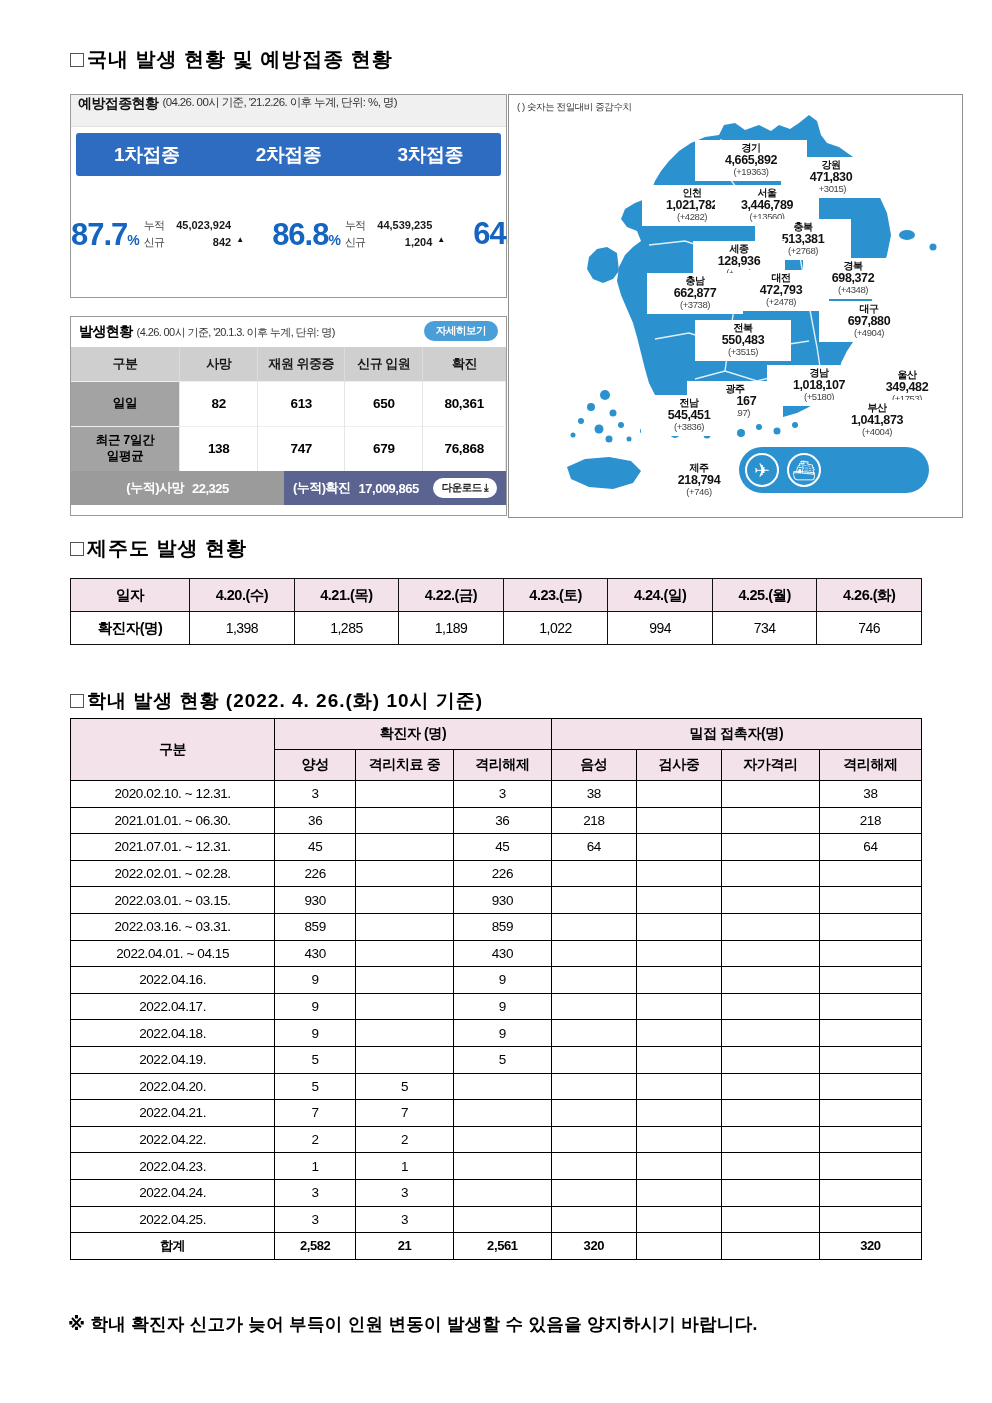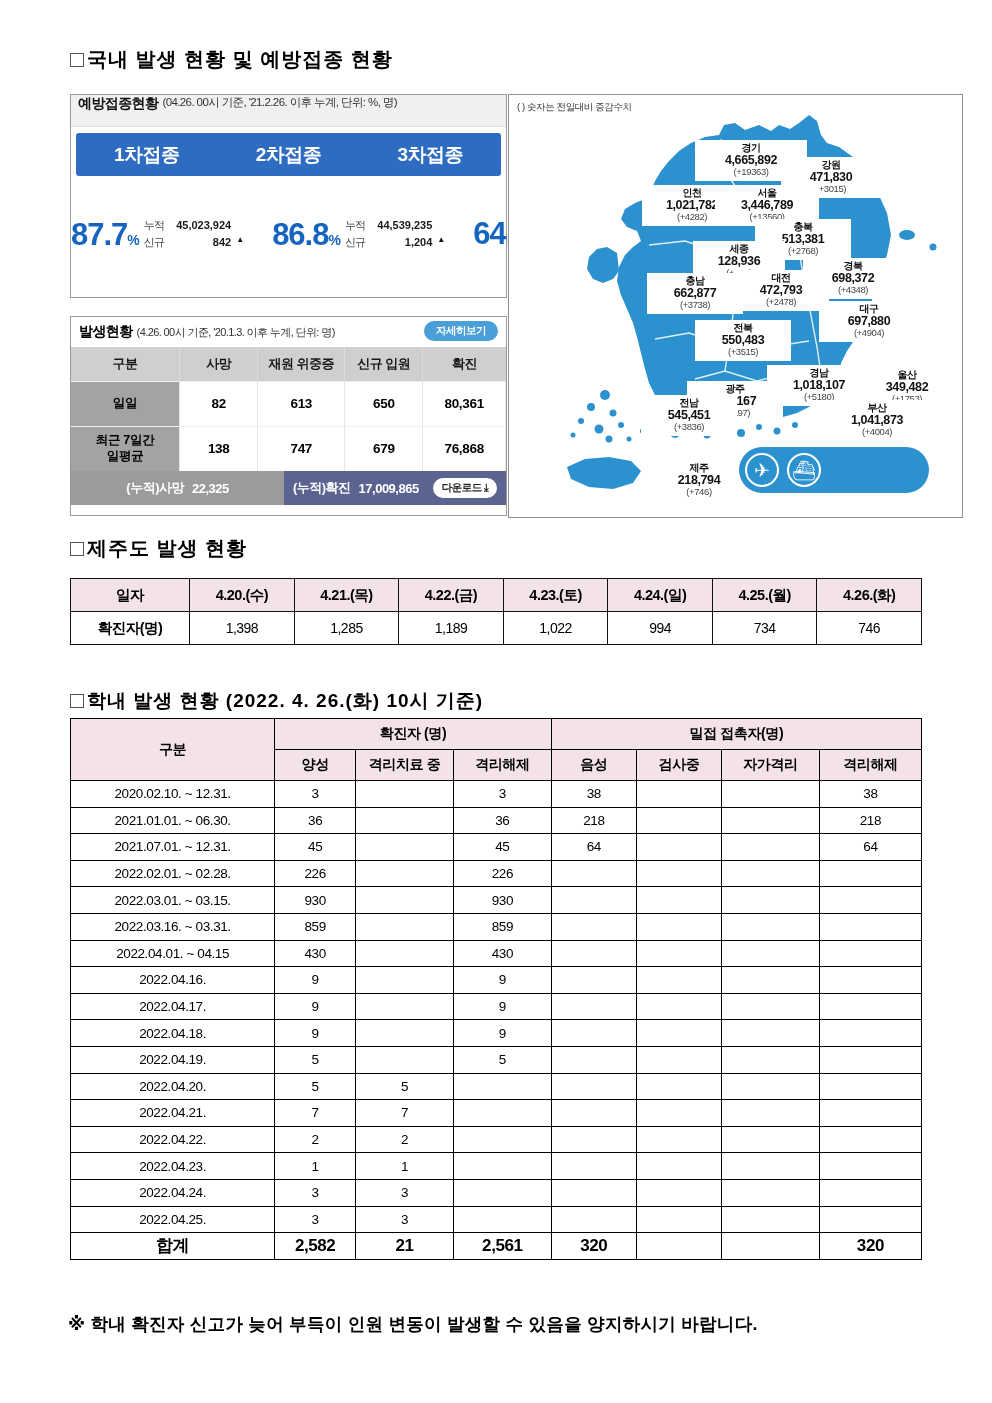--- a/index.html
+++ b/index.html
@@ -282,21 +282,21 @@
     font-size: 14px;
     font-weight: bold;
     height: 31px;
   }
   #school-table td {
     height: 26.6px;
     font-size: 13.5px;
     background: #fff;
   }
   #school-table td.lab { font-size: 13.5px; }
-  #school-table tr.total td { font-weight: bold; font-size: 17px; }
+  #school-table tr.total td { font-weight: bold; font-size: 13px; }
   #footnote {
     position: absolute;
     left: 68px; top: 1312px;
     font-size: 17.5px;
     font-weight: bold;
     letter-spacing: 0.3px;
   }
 </style>
 </head>
 <body>

